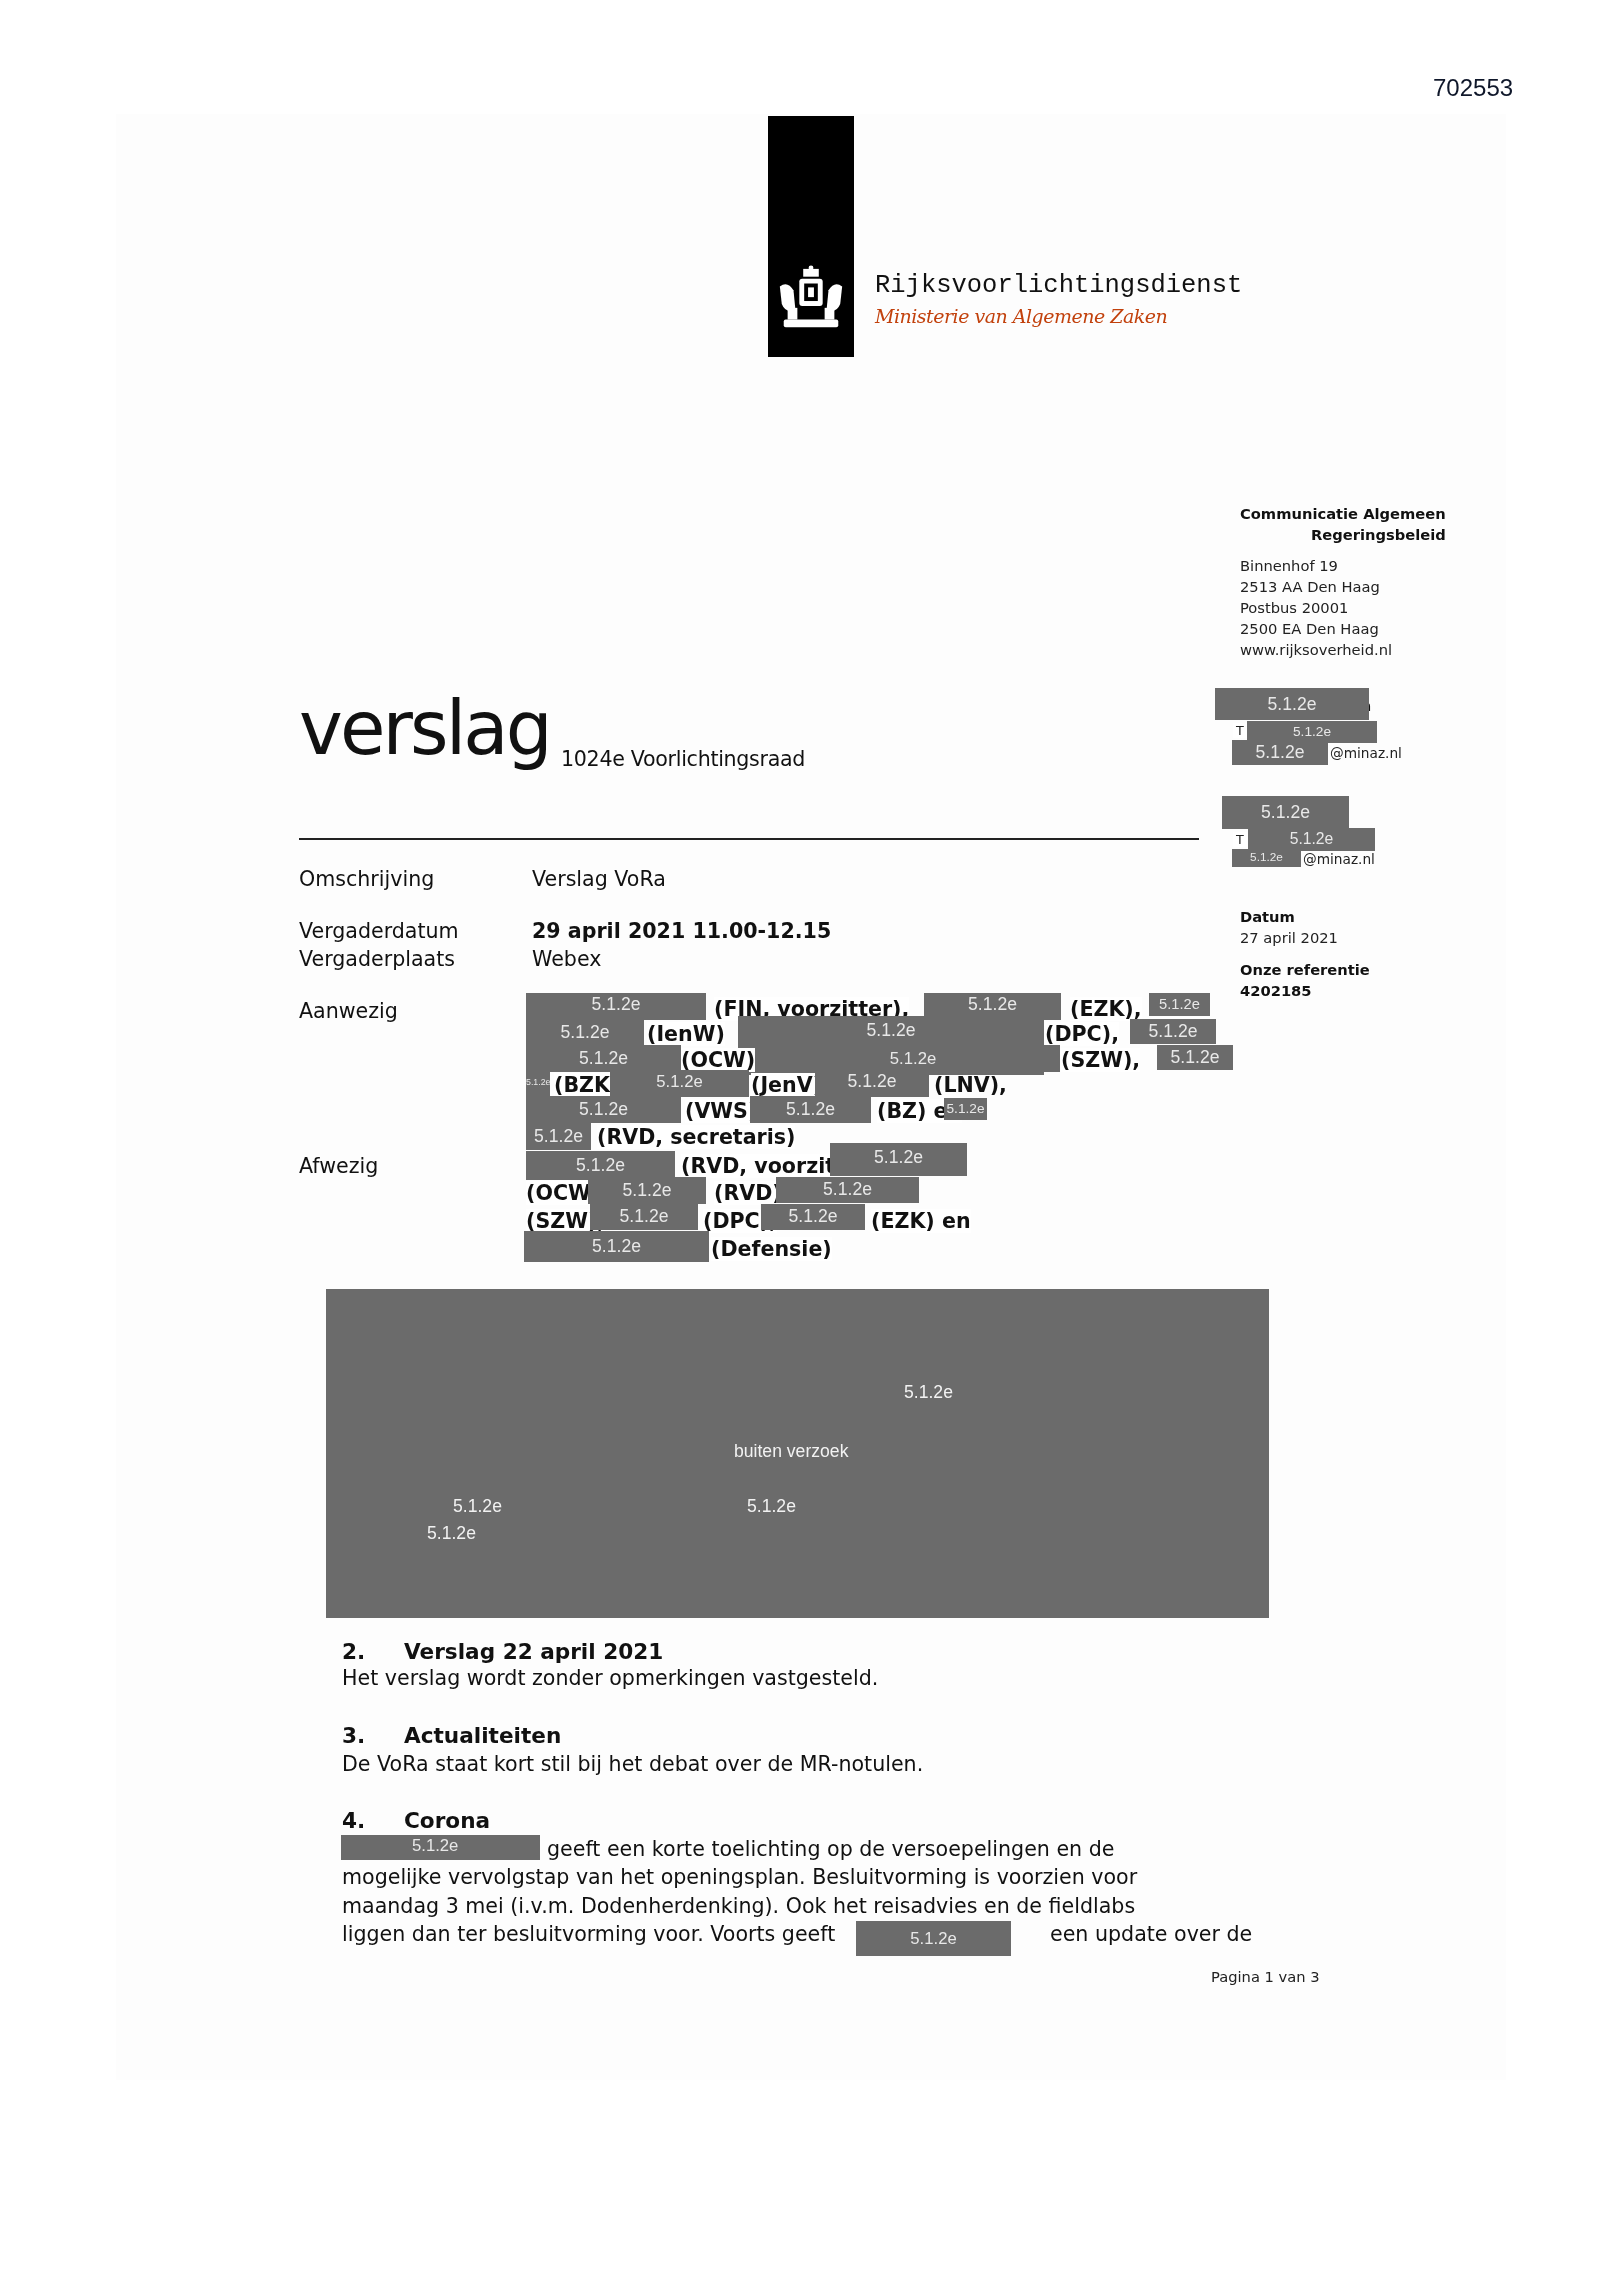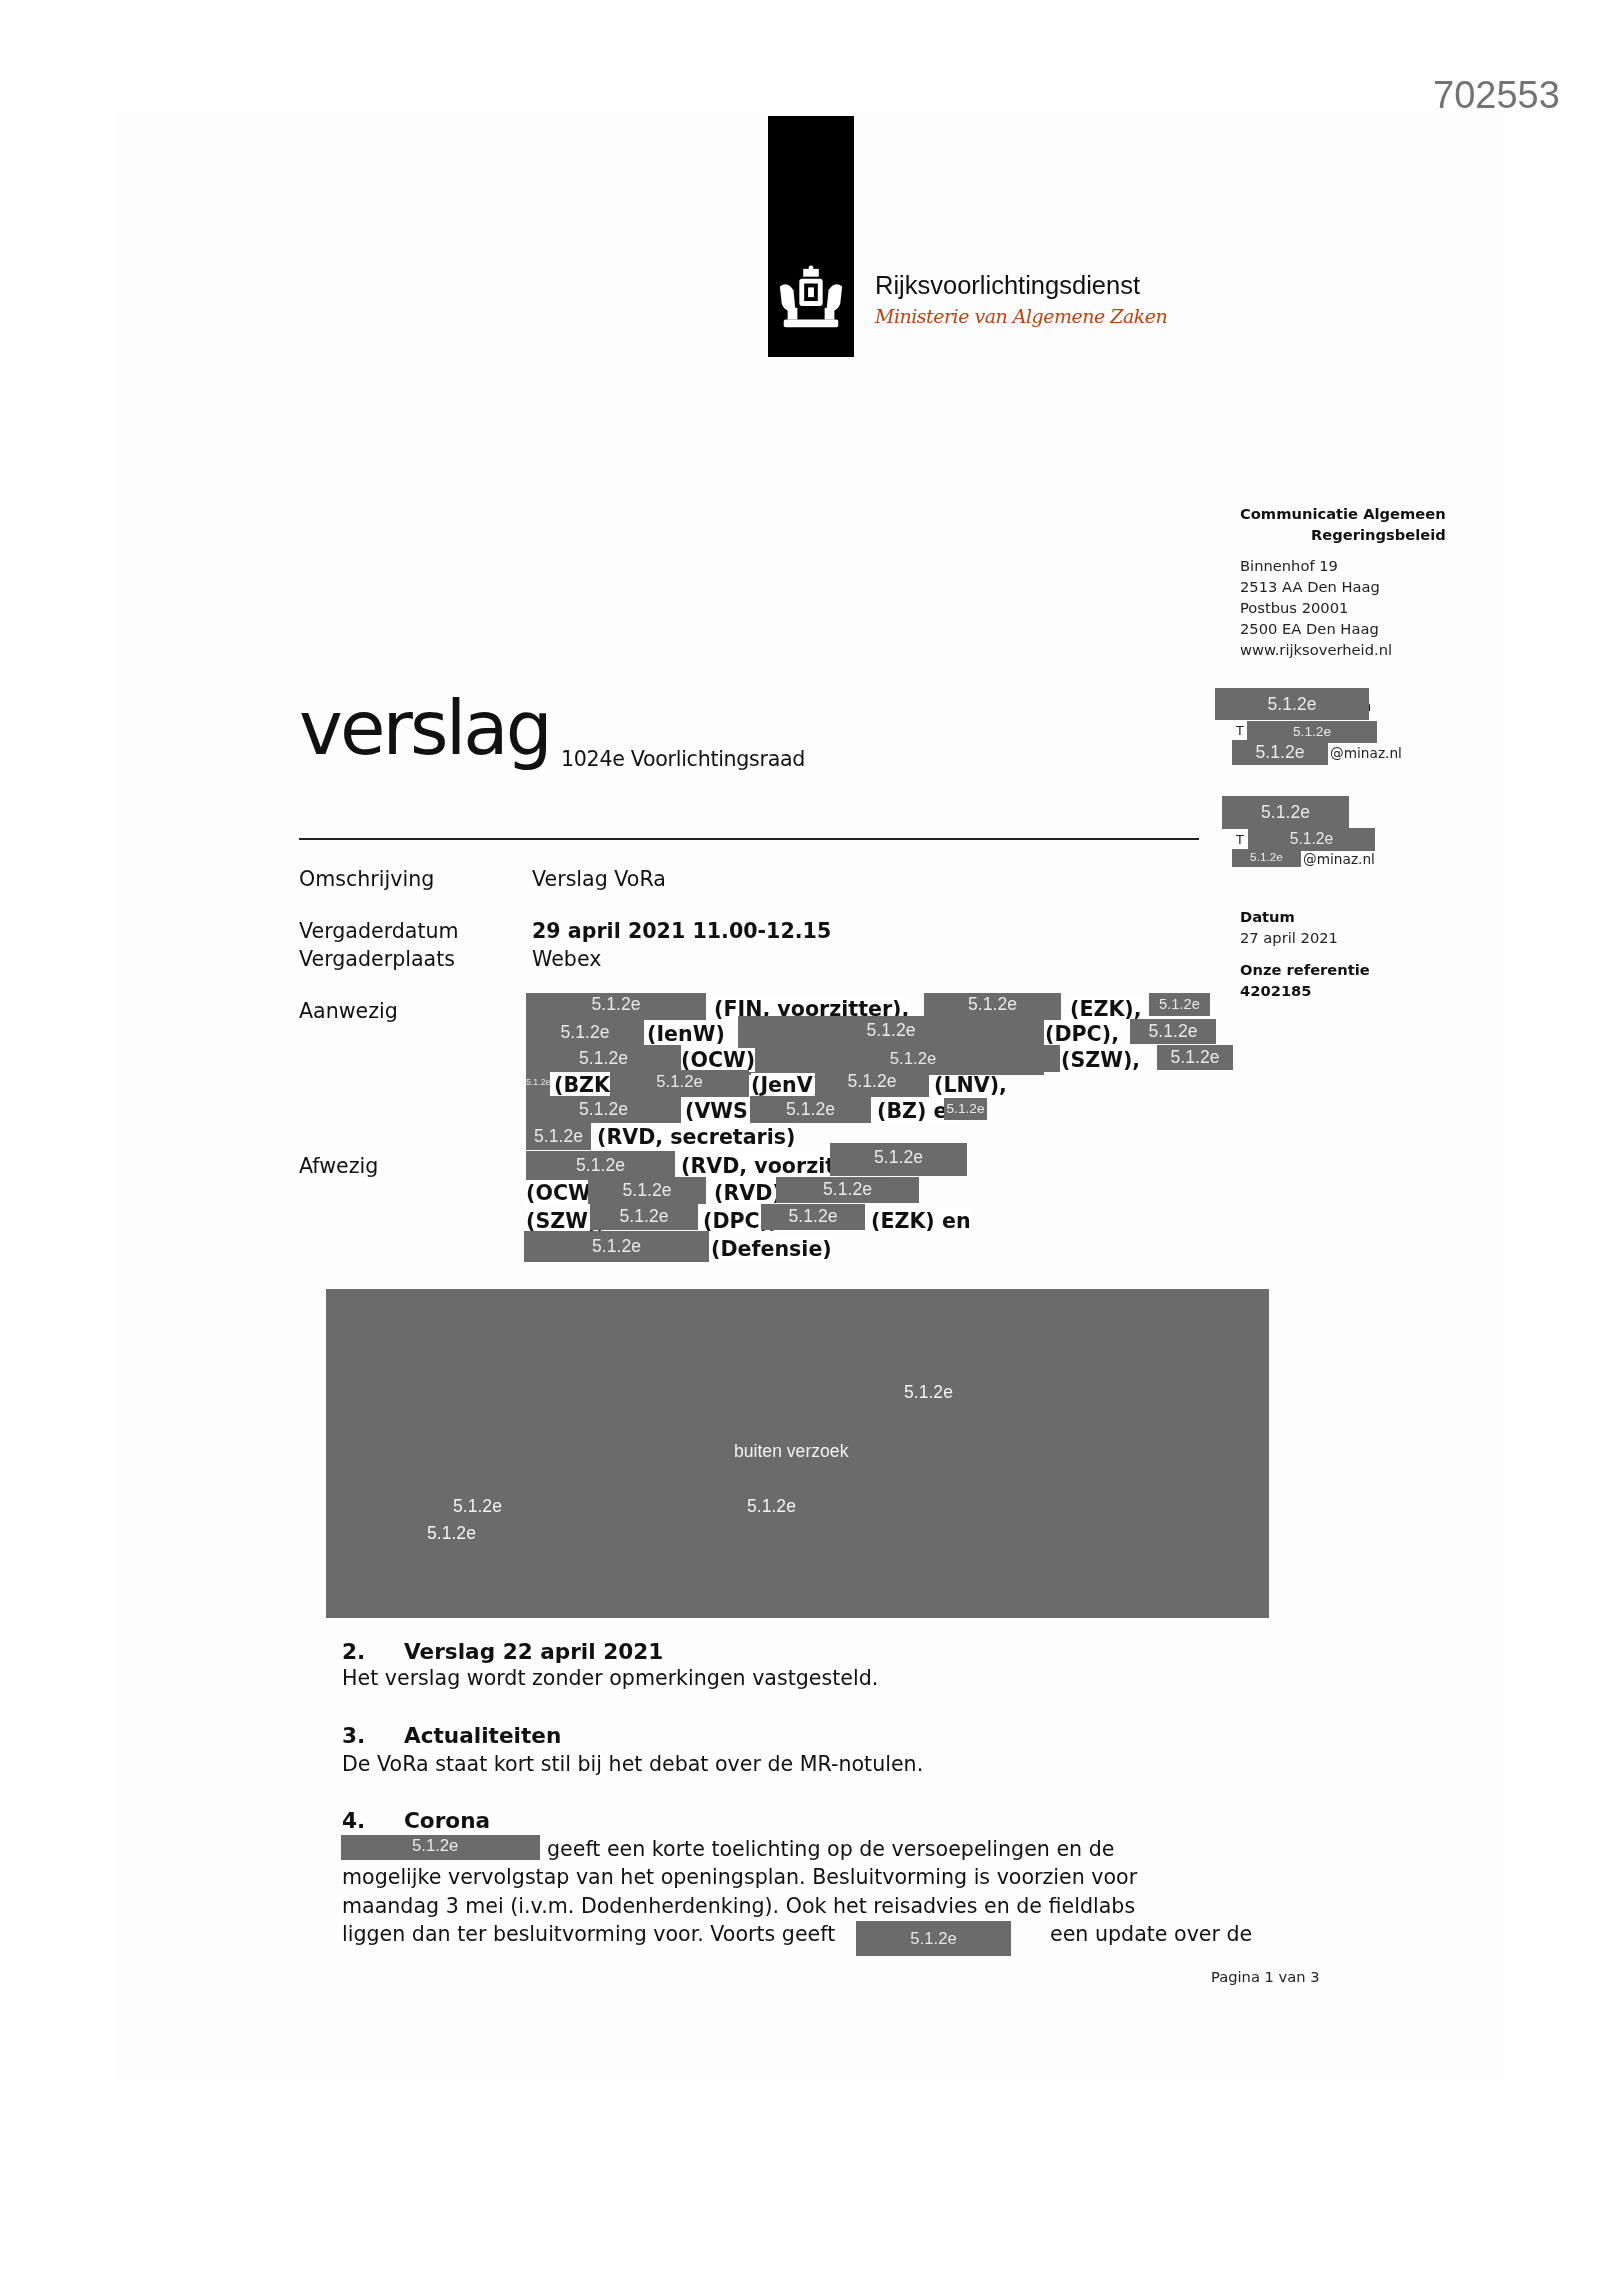--- a/index.html
+++ b/index.html
@@ -3,24 +3,24 @@
 <meta charset="utf-8">
 <style>
   html, body { margin: 0; padding: 0; }
   body {
     width: 1621px; height: 2292px; position: relative;
     background: #ffffff; overflow: hidden;
     font-family: "DejaVu Sans", sans-serif; color: #111;
   }
   .abs { position: absolute; }
   .scan { position: absolute; left: 116px; top: 114px; width: 1390px; height: 1966px; background: #fdfdfd; }
-  .docnum { left: 1433px; top: 74px; font-family: "Liberation Sans", sans-serif; font-size: 38px; color: #737373; }
+  .docnum { left: 1433px; top: 74px; font-family: "Liberation Sans", sans-serif; font-size: 24px; color: #0f172a; }
   .logo-bar { left: 768px; top: 116px; width: 86px; height: 241px; background: #000; }
   .crest { left: 774px; top: 265px; width: 74px; height: 74px; }
-  .org1 { left: 875px; top: 271px; font-family: Liberation Sans, sans-serif; font-size: 25.5px; color: #111; }
+  .org1 { left: 875px; top: 271px; font-family: Liberation Mono, monospace; font-size: 25.5px; color: #111; }
   .org2 { left: 875px; top: 305px; font-family: "DejaVu Serif", serif; font-style: italic; font-size: 19px; color: #c2410c; letter-spacing: -0.5px; }
 
   .side { font-size: 14.7px; line-height: 21px; color: #222; }
   .side b { font-weight: bold; color: #111; }
   .redact {
     position: absolute; background: #6b6b6b; color: #e8e8e8;
     font-family: "Liberation Sans", sans-serif; text-align: center;
     white-space: nowrap; overflow: hidden;
   }
   .smalltxt { font-size: 13.7px; color: #222; white-space: nowrap; }

